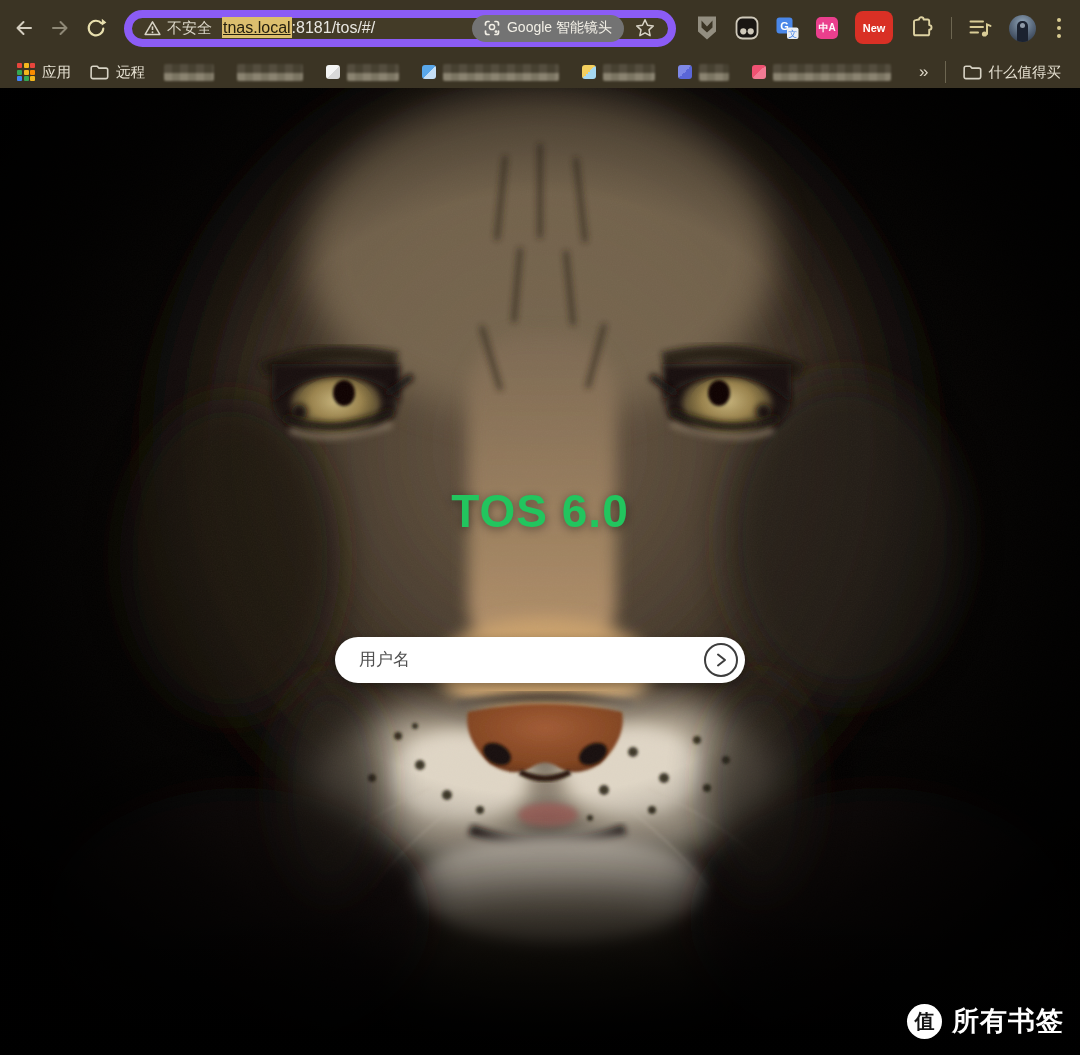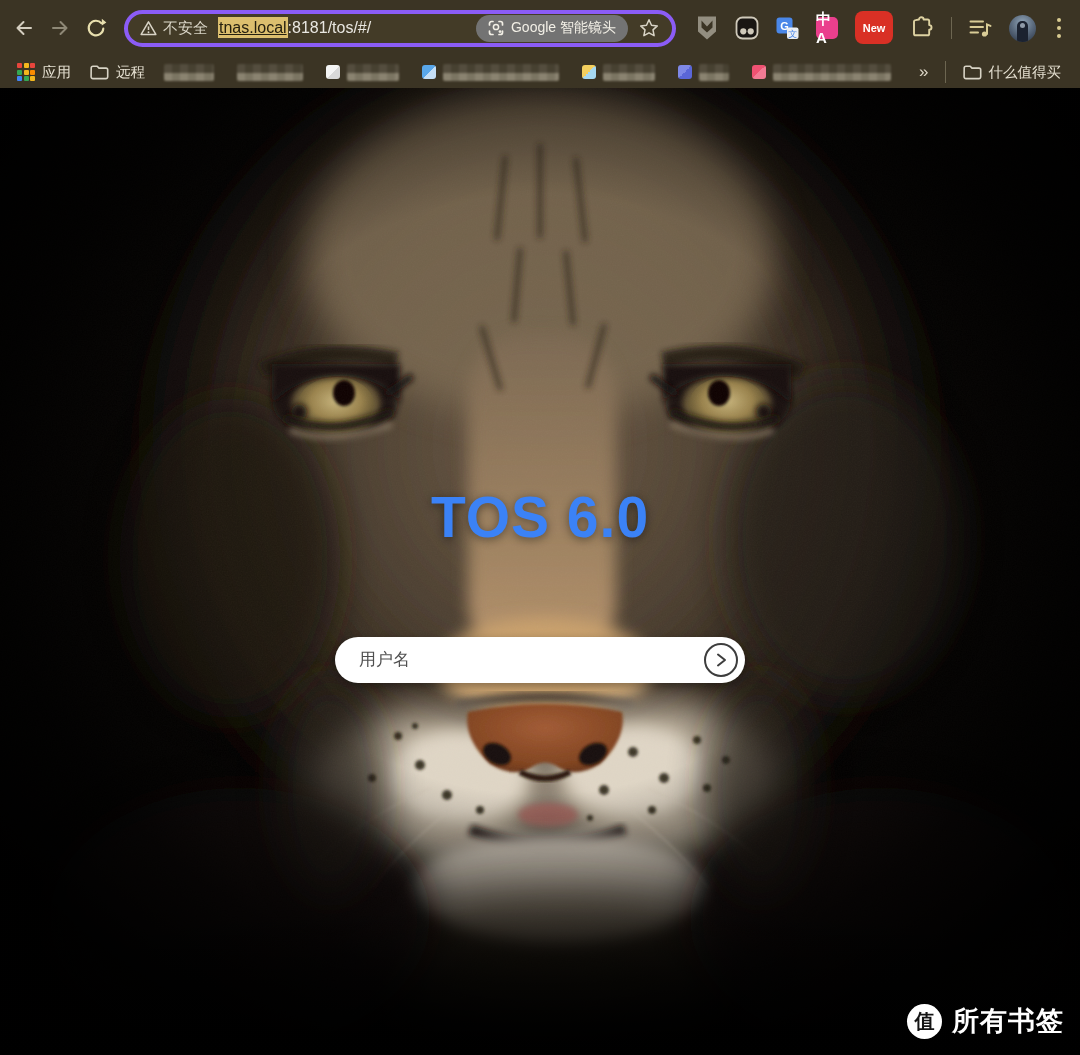--- a/index.html
+++ b/index.html
@@ -7,34 +7,34 @@
   html,body { width:1080px; height:1055px; overflow:hidden; background:#000;
               font-family:"Liberation Sans", sans-serif; }
   .stage { position:relative; width:1080px; height:1055px; }
 
   
   .chrome { position:absolute; top:0; left:0; width:1080px; height:88px; background:#3b3424; }
   .toolbar { display:flex; align-items:center; height:56px; padding:0 8px 0 6px; }
   .nav-btn { width:36px; height:36px; border-radius:50%; display:flex; align-items:center;
              justify-content:center; flex:0 0 auto; cursor:pointer; }
   .omnibox { position:relative; display:flex; align-items:center; width:552px; height:37px;
-             margin-left:10px; background:#433b27; border:4px solid #8b5cf6; border-radius:20px;
+             margin-left:10px; background:#433b27; border:8px solid #8b5cf6; border-radius:20px;
              padding:0 8px 0 12px; flex:0 0 auto; }
   .sec-chip { display:flex; align-items:center; gap:6px; color:#d9d4c6; font-size:15px; white-space:nowrap; }
   .url-text { margin-left:10px; font-size:16px; white-space:nowrap; color:#e9e7e1; }
   .url-sel { background:#dcbf6e; color:#25200f; padding:2px 1px;text-decoration:underline; }
   .lens-chip { display:flex; align-items:center; gap:7px; margin-left:auto; height:27px;
                padding:0 12px; background:#737373; border-radius:14px; color:#f2efe6;
                font-size:14px; white-space:nowrap; cursor:pointer; }
   .star-btn { margin-left:6px; display:flex; align-items:center; justify-content:center;
               width:30px; height:30px; cursor:pointer; }
   .ext-strip { display:flex; align-items:center; gap:17px; margin-left:20px; }
   .ext { position:relative; display:flex; align-items:center; justify-content:center; cursor:pointer; }
   .icon-pink { width:22px; height:22px; border-radius:5px; background:#ea3f8d; color:#fff;
-               font-size:15px; font-weight:bold; display:flex; align-items:center; justify-content:center; }
+               font-size:10px; font-weight:bold; display:flex; align-items:center; justify-content:center; }
   .icon-blue-new { position:relative; width:38px; height:32px; }
   .icon-blue-new .logo { position:absolute; left:8px; top:0; width:24px; height:17px; border-radius:4px;
                background:#3f7fd6; overflow:hidden; }
   .icon-blue-new .logo:before { content:""; position:absolute; left:3px; top:4px; width:18px; height:5px;
                background:#fff; transform:skewY(-8deg); border-radius:2px; }
   .new-badge { position:absolute; left:0; bottom:0; width:38px; height:33px; background:#d93025;
                border-radius:8px; color:#fff; font-size:11px; font-weight:bold; display:flex;
                align-items:center; justify-content:center; }
   .vdivider { width:1px; height:22px; background:#6d6651; }
   .avatar { width:27px; height:27px; border-radius:50%; overflow:hidden; position:relative;
@@ -58,22 +58,22 @@
   .blob { height:17px; border-radius:2px; filter:blur(1px); flex:0 0 auto;
           background:
             repeating-linear-gradient(0deg, rgba(165,158,138,.50) 0 8px, rgba(62,56,42,.55) 8px 17px),
             repeating-linear-gradient(90deg, #6f6856 0 8px, #524c3b 8px 16px); }
   .bm-right { margin-left:auto; display:flex; align-items:center; gap:12px; }
   .overflow-glyph { font-size:17px; color:#ded8c8; cursor:pointer; padding:0 4px; }
 
   
   .page { position:absolute; top:88px; left:0; width:1080px; height:967px; background:#050302; overflow:hidden; }
   .page svg.lynx { position:absolute; inset:0; }
-  .page-title { position:absolute; left:0; top:396px; width:100%; text-align:center; color:#3b82f6;
-                font-size:57px; font-weight:bold; letter-spacing:1px;
+  .page-title { position:absolute; left:0; top:396px; width:100%; text-align:center; color:#22c55e;
+                font-size:46px; font-weight:bold; letter-spacing:1px;
                 text-shadow:0 2px 10px rgba(0,0,0,.45); }
   .login { position:absolute; left:335px; top:521px; width:410px; height:46px; background:#fff;
            border-radius:23px; display:flex; align-items:center; padding:0 7px 0 24px;
            box-shadow:0 3px 10px rgba(0,0,0,.35);margin-top:28px; }
   .login input { flex:1; border:none; outline:none; background:transparent; font-size:17px;
            color:#333; font-family:inherit; }
   .login input::placeholder { color:#4f4f4f; opacity:1; }
   .login-go { width:34px; height:34px; border-radius:50%; border:2px solid #3d3d3d; background:#fff;
            display:flex; align-items:center; justify-content:center; cursor:pointer; flex:0 0 auto; }
   .watermark { position:absolute; right:16px; bottom:16px; display:flex; align-items:center; gap:10px; }

